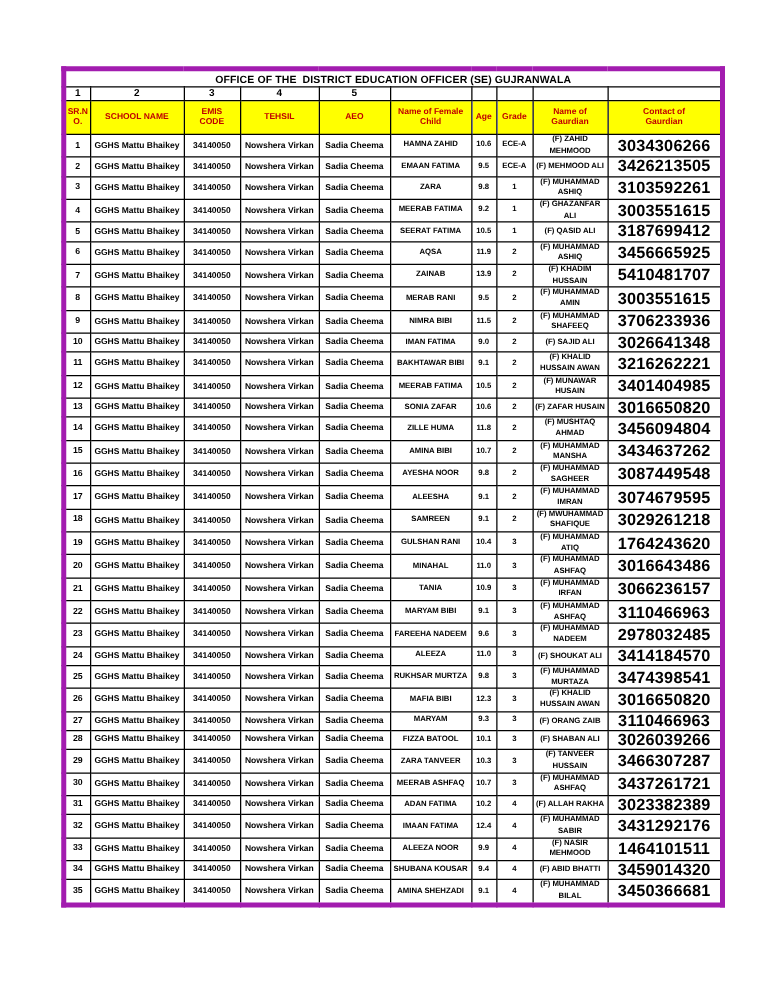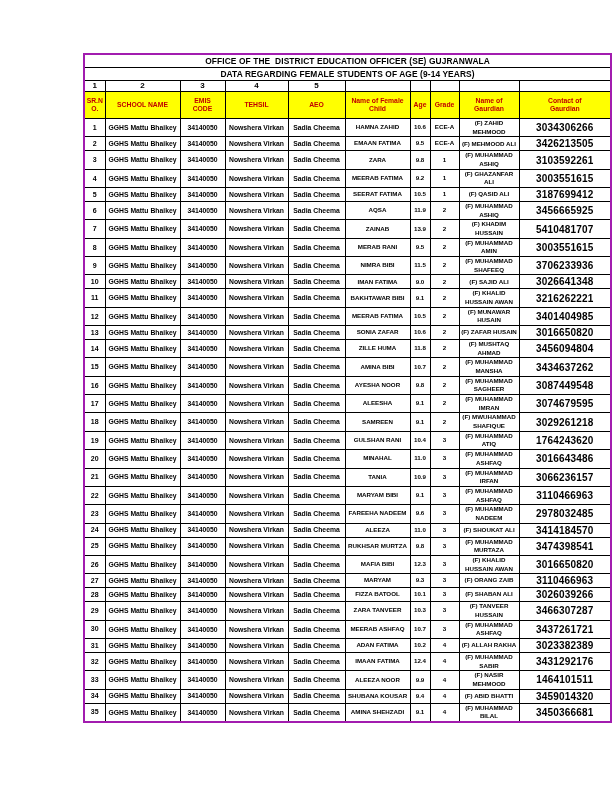--- a/index.html
+++ b/index.html
@@ -17,22 +17,21 @@
     background: #ffffff;
     overflow: hidden;
   }
   table.sheet {
     position: absolute;
     left: 49px;
     top: 53px;
     width: 527px;
     border-collapse: collapse;
     table-layout: fixed;
-    border: 2px solid #a21caf;
-    margin-left: 34px;
+    border: 4px solid #a21caf;
   }
   table.sheet td {
     border: 1px solid #000;
     padding: 0 1px;
     text-align: center;
     vertical-align: middle;
     color: #000;
     overflow: hidden;
   }
   tr.title-row td {
@@ -64,21 +63,21 @@
     line-height: 1.1;
   }
   tbody td.c-child,
   tbody td.c-age,
   tbody td.c-grade,
   tbody td.c-guardian {
     font-size: 6.2px;
     font-weight: 600;
   }
   tbody td.c-guardian { line-height: 1.4; }
-  tbody td.c-contact  { font-size: 10px; letter-spacing: 0.2px; }
+  tbody td.c-contact  { font-size: 13px; letter-spacing: 0.2px; }
   tbody td.c-sr       { font-size: 7px; }
 </style>
 </head>
 <body>
 
 <div class="page">
   <table class="sheet">
     <colgroup>
       <col style="width:21px">
         <col style="width:75px">
@@ -88,23 +87,20 @@
         <col style="width:65px">
       <col style="width:20px">
         <col style="width:29px">
         <col style="width:60px">
       <col style="width:92px">
     </colgroup>
     <thead>
       <tr class="title-row">
         <td colspan="10">OFFICE OF THE  DISTRICT EDUCATION OFFICER (SE) GUJRANWALA</td>
       </tr>
-      <tr class="title-row">
-        <td colspan="10">DATA REGARDING FEMALE STUDENTS OF AGE (9-14 YEARS)</td>
-      </tr>
       <tr class="index-row" id="index-row">
           <td>1</td>
           <td>2</td>
           <td>3</td>
           <td>4</td>
           <td>5</td>
           <td></td>
           <td></td>
           <td></td>
           <td></td>

